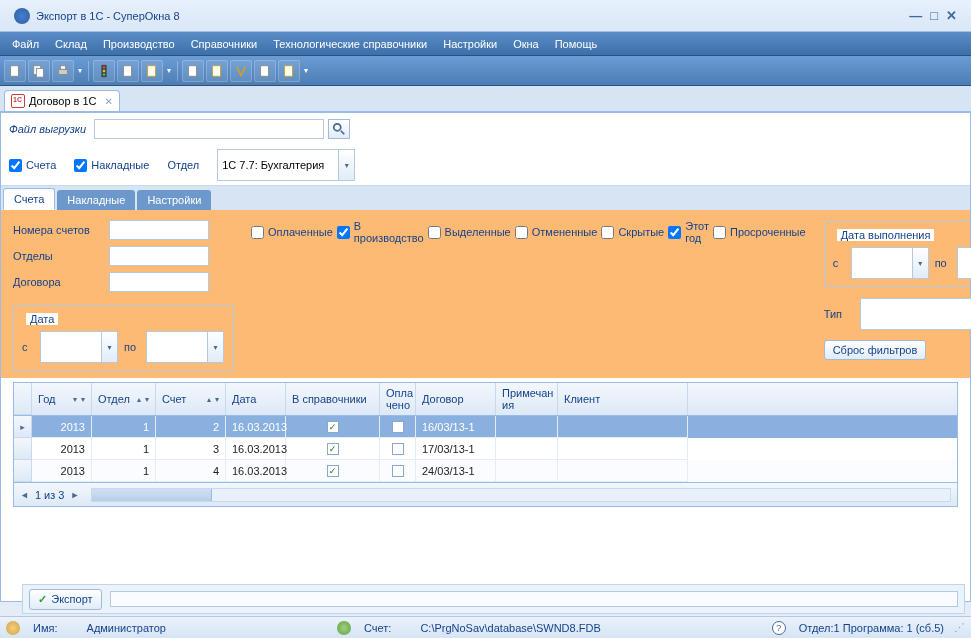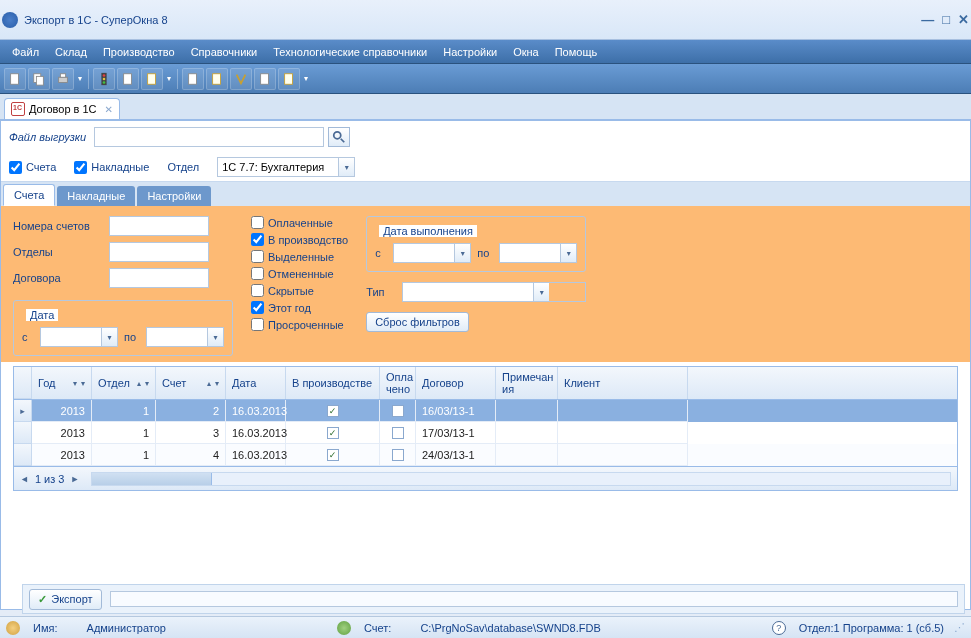--- a/index.html
+++ b/index.html
@@ -1,19 +1,19 @@
 <!DOCTYPE html>
 <html><head>
 <meta charset="utf-8">
 <style>
 * { box-sizing: border-box; margin: 0; padding: 0; font-family: Tahoma, Arial, sans-serif; font-size: 11px; }
 body { background: #e4ecf7; width: 971px; height: 638px; overflow: hidden; position: relative; }
 
 
-.titlebar { height: 40px; background: linear-gradient(#e8f0fb, #d9e7f8); display: flex; align-items: center; padding: 0 2px; border-bottom: 1px solid #a8c0e0; }
+.titlebar { height: 32px; background: linear-gradient(#e8f0fb, #d9e7f8); display: flex; align-items: center; padding: 0 14px; border-bottom: 1px solid #a8c0e0; }
 .titlebar .app-icon { width: 16px; height: 16px; background: radial-gradient(circle, #4a7ec9, #2a5ea9); border-radius: 50%; margin-right: 6px; }
 .titlebar .title { color: #15428b; font-weight: normal; }
 .titlebar .win-controls { margin-left: auto; display: flex; gap: 8px; }
 .titlebar .win-controls span { color: #3b6aa0; cursor: pointer; font-family: Arial; font-size: 13px; font-weight: bold; }
 
 
 .menubar { height: 24px; background: linear-gradient(#5a8cc9, #3d6fa8); display: flex; align-items: center; padding: 0 4px; border-bottom: 1px solid #2a527e; }
 .menubar .menu-item { color: #fff; padding: 4px 8px; cursor: pointer; }
 
 
@@ -50,25 +50,25 @@
 
 
 .filter-wrap { background: #fdba74; padding: 10px 12px 6px 12px; }
 .filter-grid { display: flex; gap: 18px; align-items: flex-start; }
 .col { display: flex; flex-direction: column; gap: 6px; }
 .fld-row { display: flex; align-items: center; gap: 6px; }
 .fld-row label { color: #15428b; min-width: 90px; }
 .fld-row input[type=text] { width: 100px; height: 20px; border: 1px solid #b5c8df; padding: 0 4px; }
 .fieldset { border: 1px solid #b5c8df; border-radius: 3px; padding: 8px; }
 .fieldset .legend { color: #15428b; margin: -14px 0 6px 4px; background: #fff; display: inline-block; padding: 0 4px; }
-.dd-input { display: inline-flex; border: 1px solid #b5c8df; height: 20px; }
+.dd-input { display: inline-flex; border: 1px solid #b5c8df; height: 32px; }
 .dd-input input { border: none; width: 60px; padding: 0 4px; }
 .dd-input .dd-btn { width: 16px; background: linear-gradient(#fff,#e0ecf8); border-left: 1px solid #b5c8df; display: flex; align-items: center; justify-content: center; color: #4a6a95; cursor: pointer; font-size: 8px; }
 .btn { border: 1px solid #a2bad8; background: linear-gradient(#fff,#e0ecf8); color: #15428b; padding: 3px 8px; border-radius: 3px; cursor: pointer; }
-.chk-col { display: flex; flex-direction: column; gap: 4px; }
+.chk-col { display: flex; flex-direction: row; gap: 4px; }
 
 
 .grid-wrap { margin: 4px 12px 0 12px; border: 1px solid #99bbe8; background: #fff; }
 .grid-head { display: flex; background: linear-gradient(#f3f7fc,#dde9f7); border-bottom: 1px solid #99bbe8; }
 .grid-head .gh { border-right: 1px solid #c7d9ef; padding: 4px 6px; color: #15428b; position: relative; display: flex; align-items: center; }
 .gh .sort { font-size: 8px; margin-left: auto; color: #4a6a95; }
 .gh .dd { font-size: 8px; margin-left: 4px; color: #4a6a95; cursor: pointer; }
 .grid-body .gr { display: flex; height: 22px; align-items: stretch; }
 .grid-body .gr:nth-child(odd) { background: #fafcff; }
 .grid-body .gr.selected { background: #8ab0e0; color: #fff; }
@@ -347,21 +347,21 @@
         </div>
       <div class="gh w-acct">
           <span>Счет</span>
           <span class="sort">▴</span>
           <span class="dd">▾</span>
         </div>
       <div class="gh w-date">
           <span>Дата</span>
         </div>
       <div class="gh w-prod">
-          <span>В производстве</span>
+          <span>В справочники</span>
         </div>
       <div class="gh w-paid">
           <span>Опла чено</span>
         </div>
       <div class="gh w-contract">
           <span>Договор</span>
         </div>
       <div class="gh w-note">
           <span>Примечан ия</span>
         </div>

